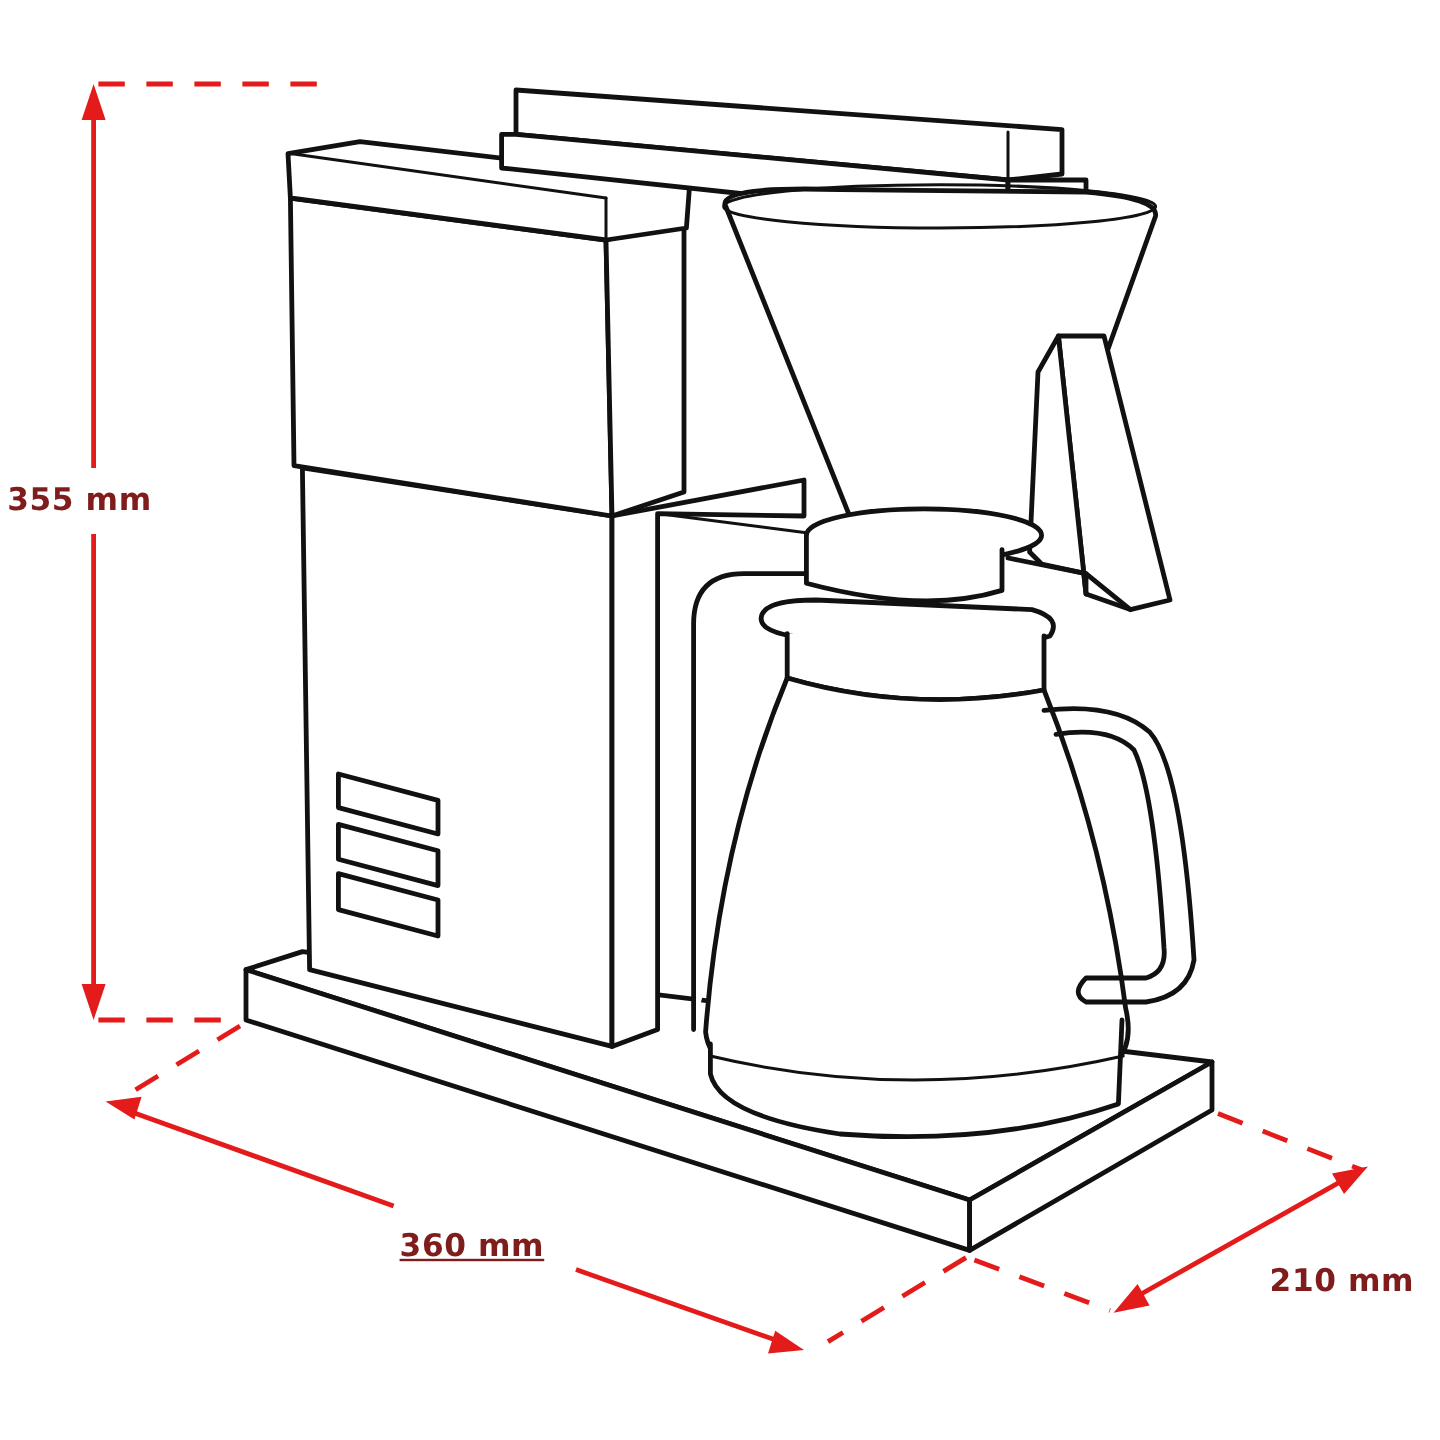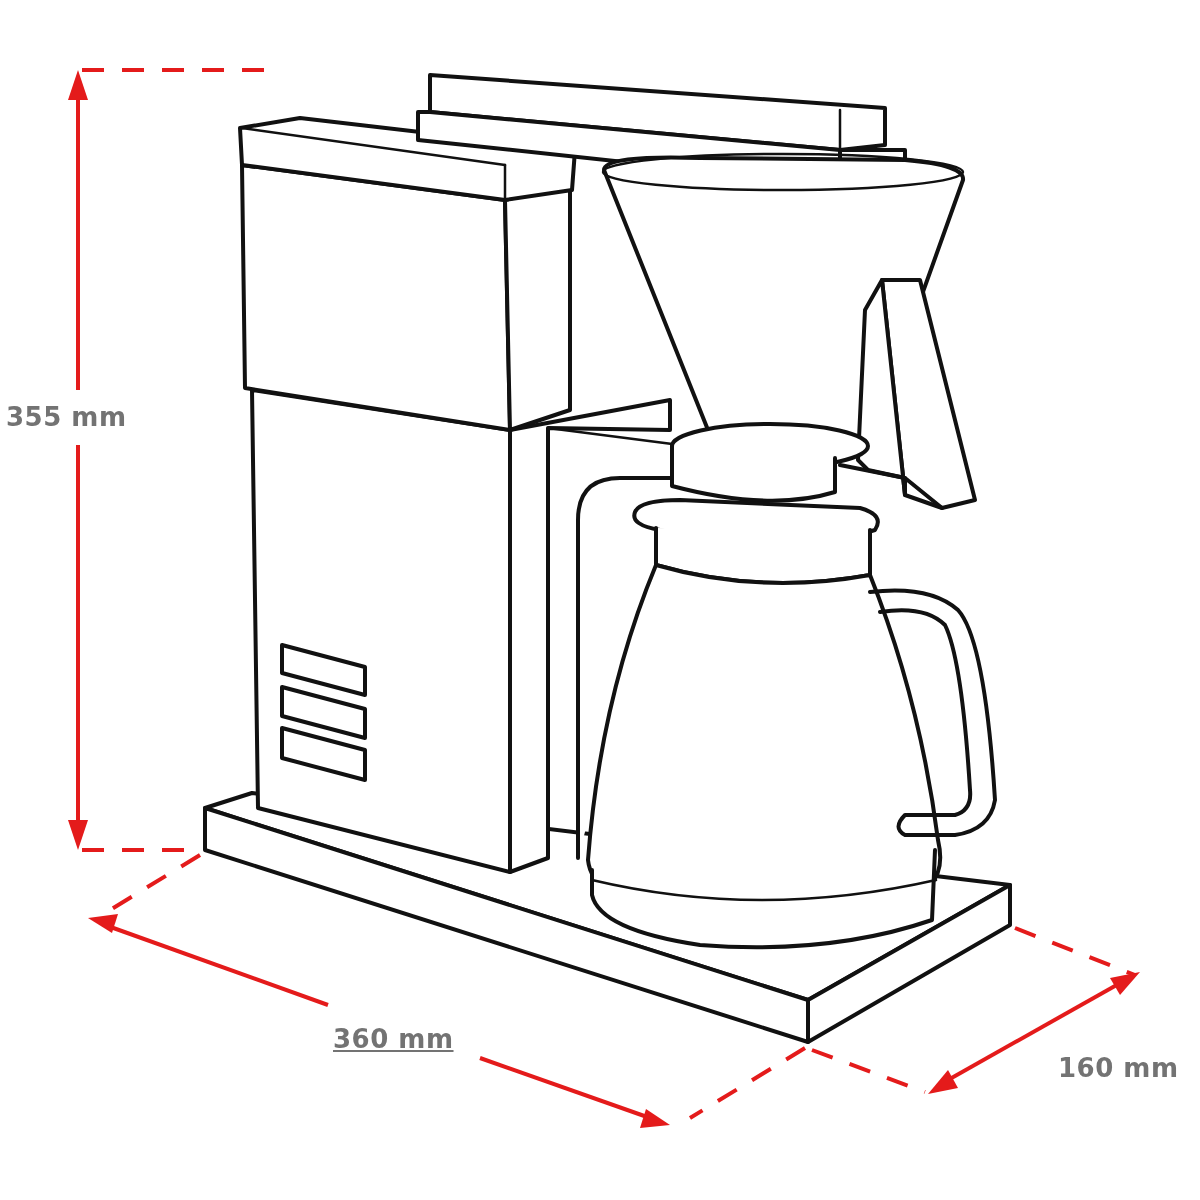--- a/index.html
+++ b/index.html
@@ -3,21 +3,21 @@
   <meta charset="utf-8">
   <style>
     html, body { margin: 0; padding: 0; background: #ffffff; }
     body { width: 1200px; height: 1200px; overflow: hidden; position: relative; }
     .canvas { position: absolute; left: 0; top: 0; width: 1200px; height: 1200px; }
     .dim-label {
       position: absolute;
       font-family: "DejaVu Sans", sans-serif;
       font-weight: bold;
       font-size: 26px;
-      color: #737373;
+      color: #7f1d1d;
       white-space: nowrap;
       letter-spacing: 0.5px;
     }
     #label-height { left: 6px; top: 402px; }
     #label-width { left: 333px; top: 1024px; text-decoration: underline; }
     #label-depth { left: 1058px; top: 1053px; }
     svg .ink { fill: none; stroke: #111111; stroke-width: 4; stroke-linejoin: round; stroke-linecap: round; }
     svg .ink-thin { fill: none; stroke: #111111; stroke-width: 2.5; stroke-linejoin: round; stroke-linecap: round; }
     svg .fill-white { fill: #ffffff; }
     svg .dim { fill: none; stroke: #e41b1b; stroke-width: 4; }
@@ -126,14 +126,14 @@
       <line class="dim-dash" x1="812" y1="1050" x2="925" y2="1092"></line>
       <line class="dim-dash" x1="1015" y1="928" x2="1135" y2="975"></line>
       <line class="dim" x1="948" y1="1080" x2="1122" y2="982"></line>
       <polygon class="arrow" points="928,1094 948,1070 958,1088"></polygon>
       <polygon class="arrow" points="1140,972 1120,995 1110,978"></polygon>
     </g>
   </svg>
 
   <div class="dim-label" id="label-height">355 mm</div>
   <div class="dim-label" id="label-width">360 mm</div>
-  <div class="dim-label" id="label-depth">160 mm</div>
+  <div class="dim-label" id="label-depth">210 mm</div>
 </div>
 
 </body></html>

